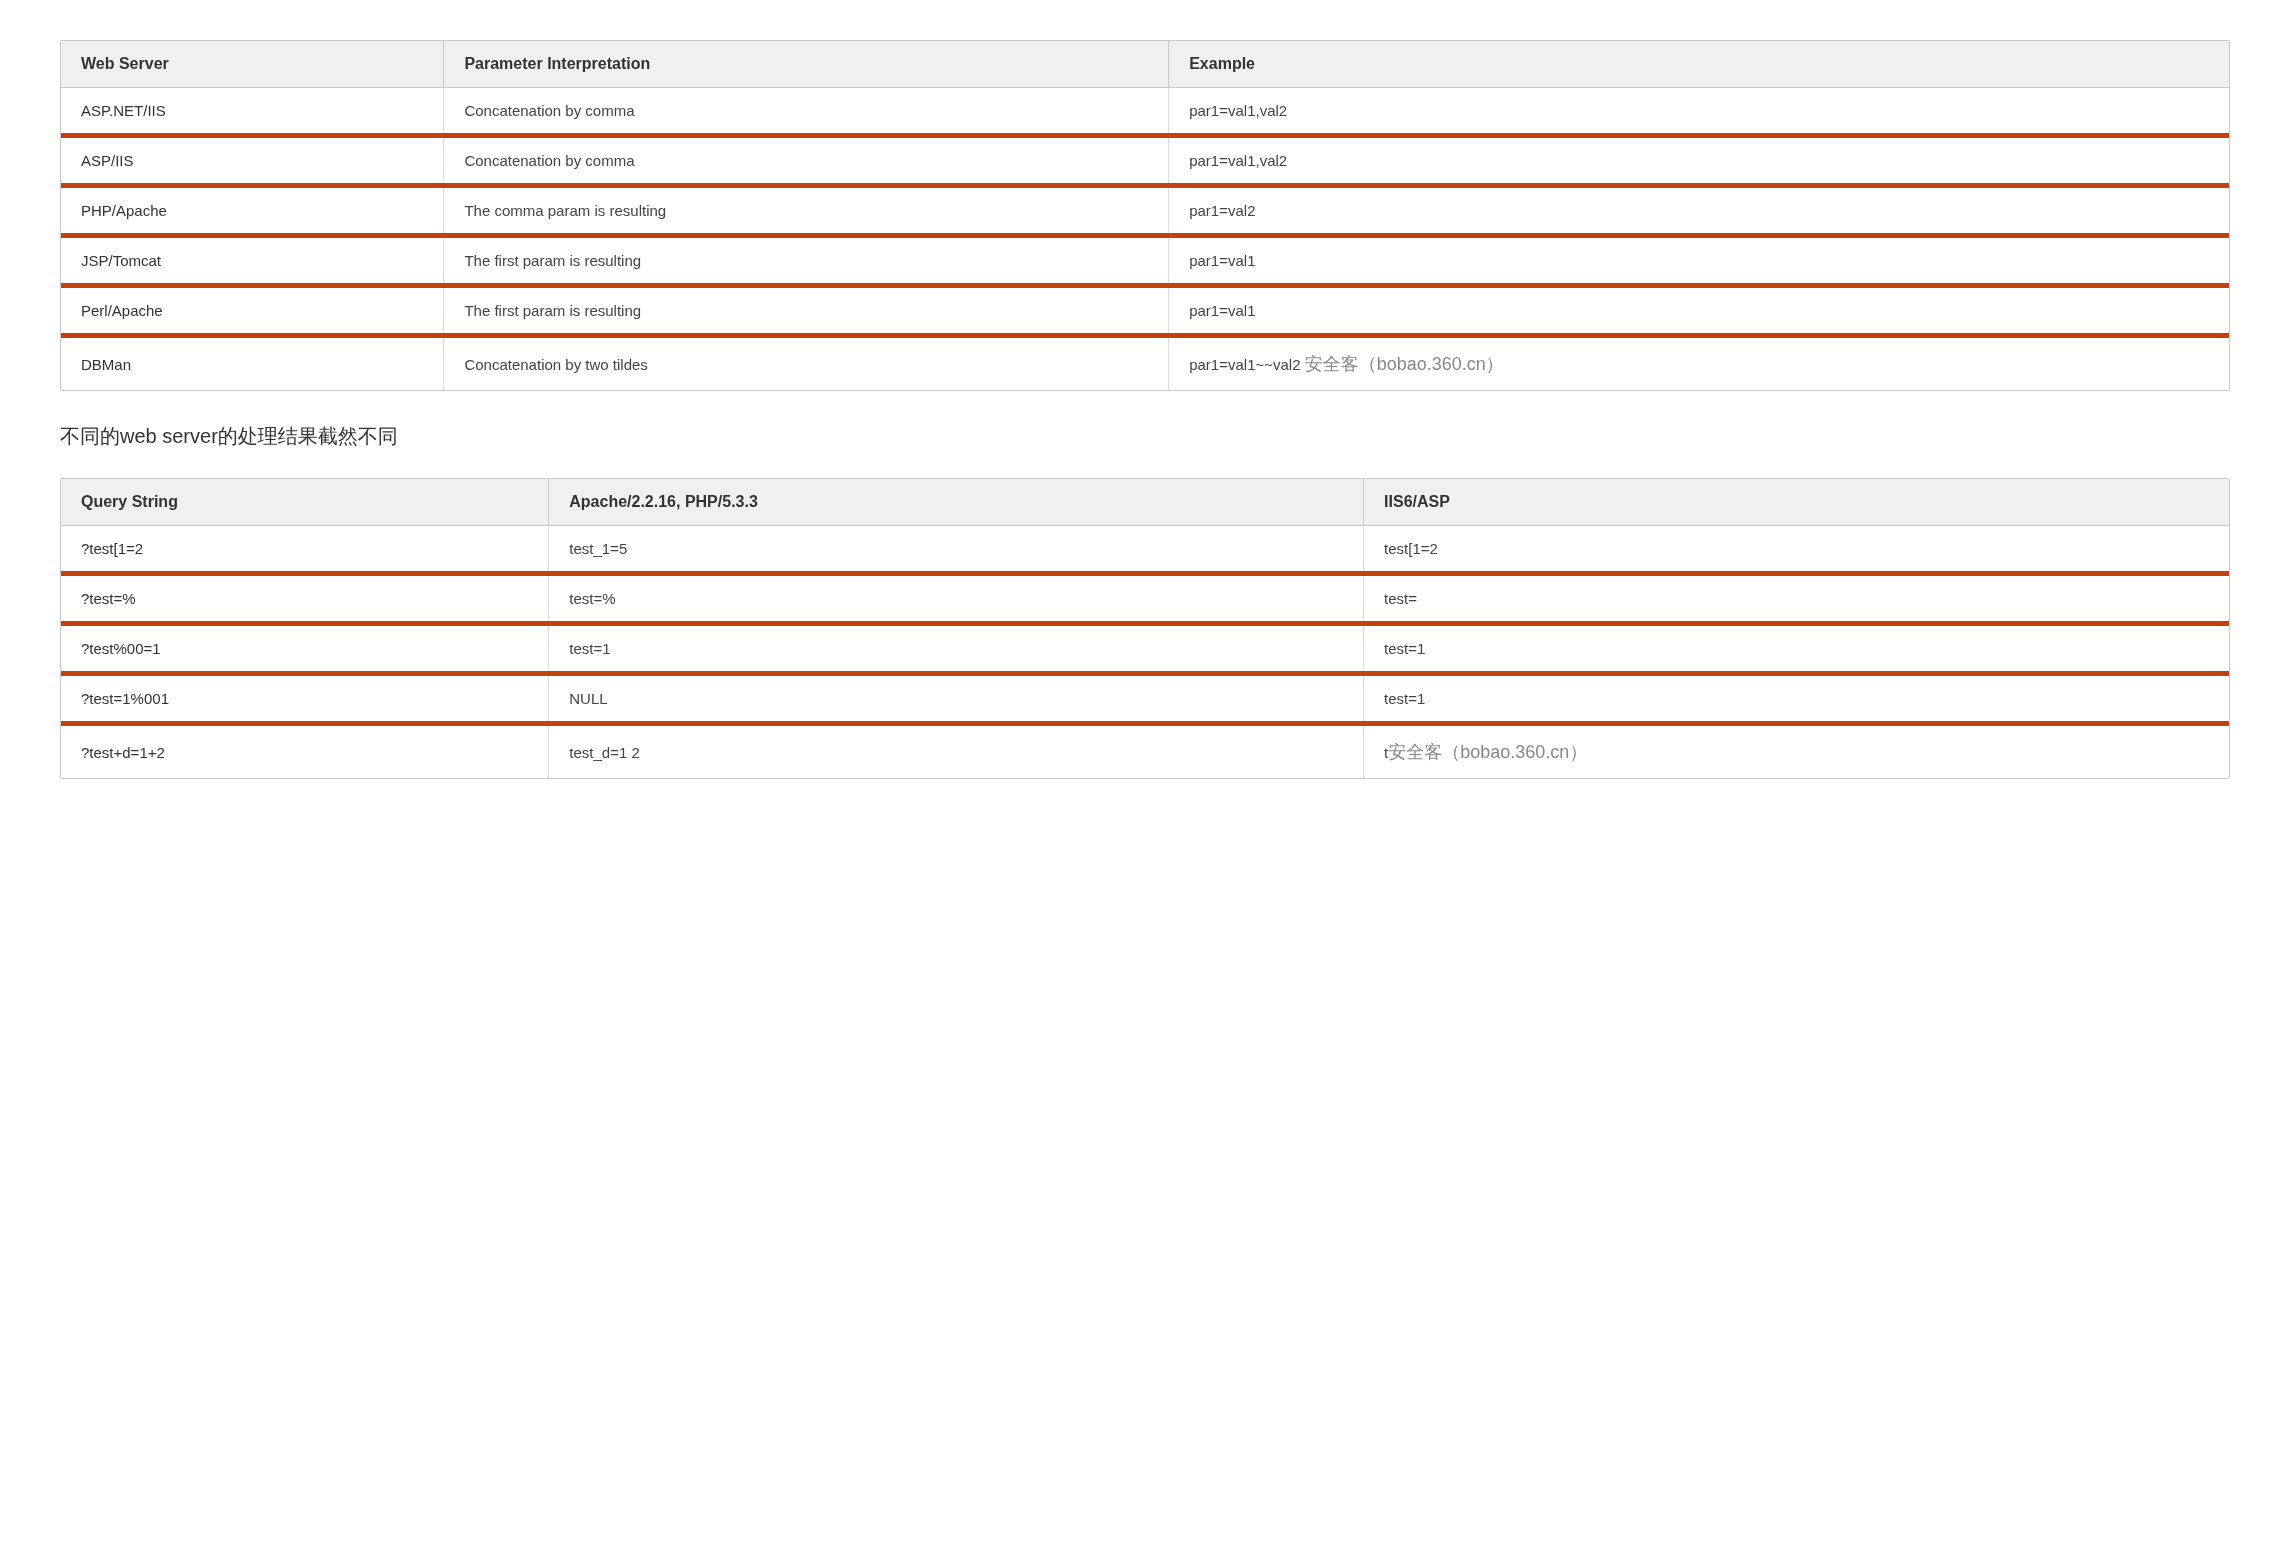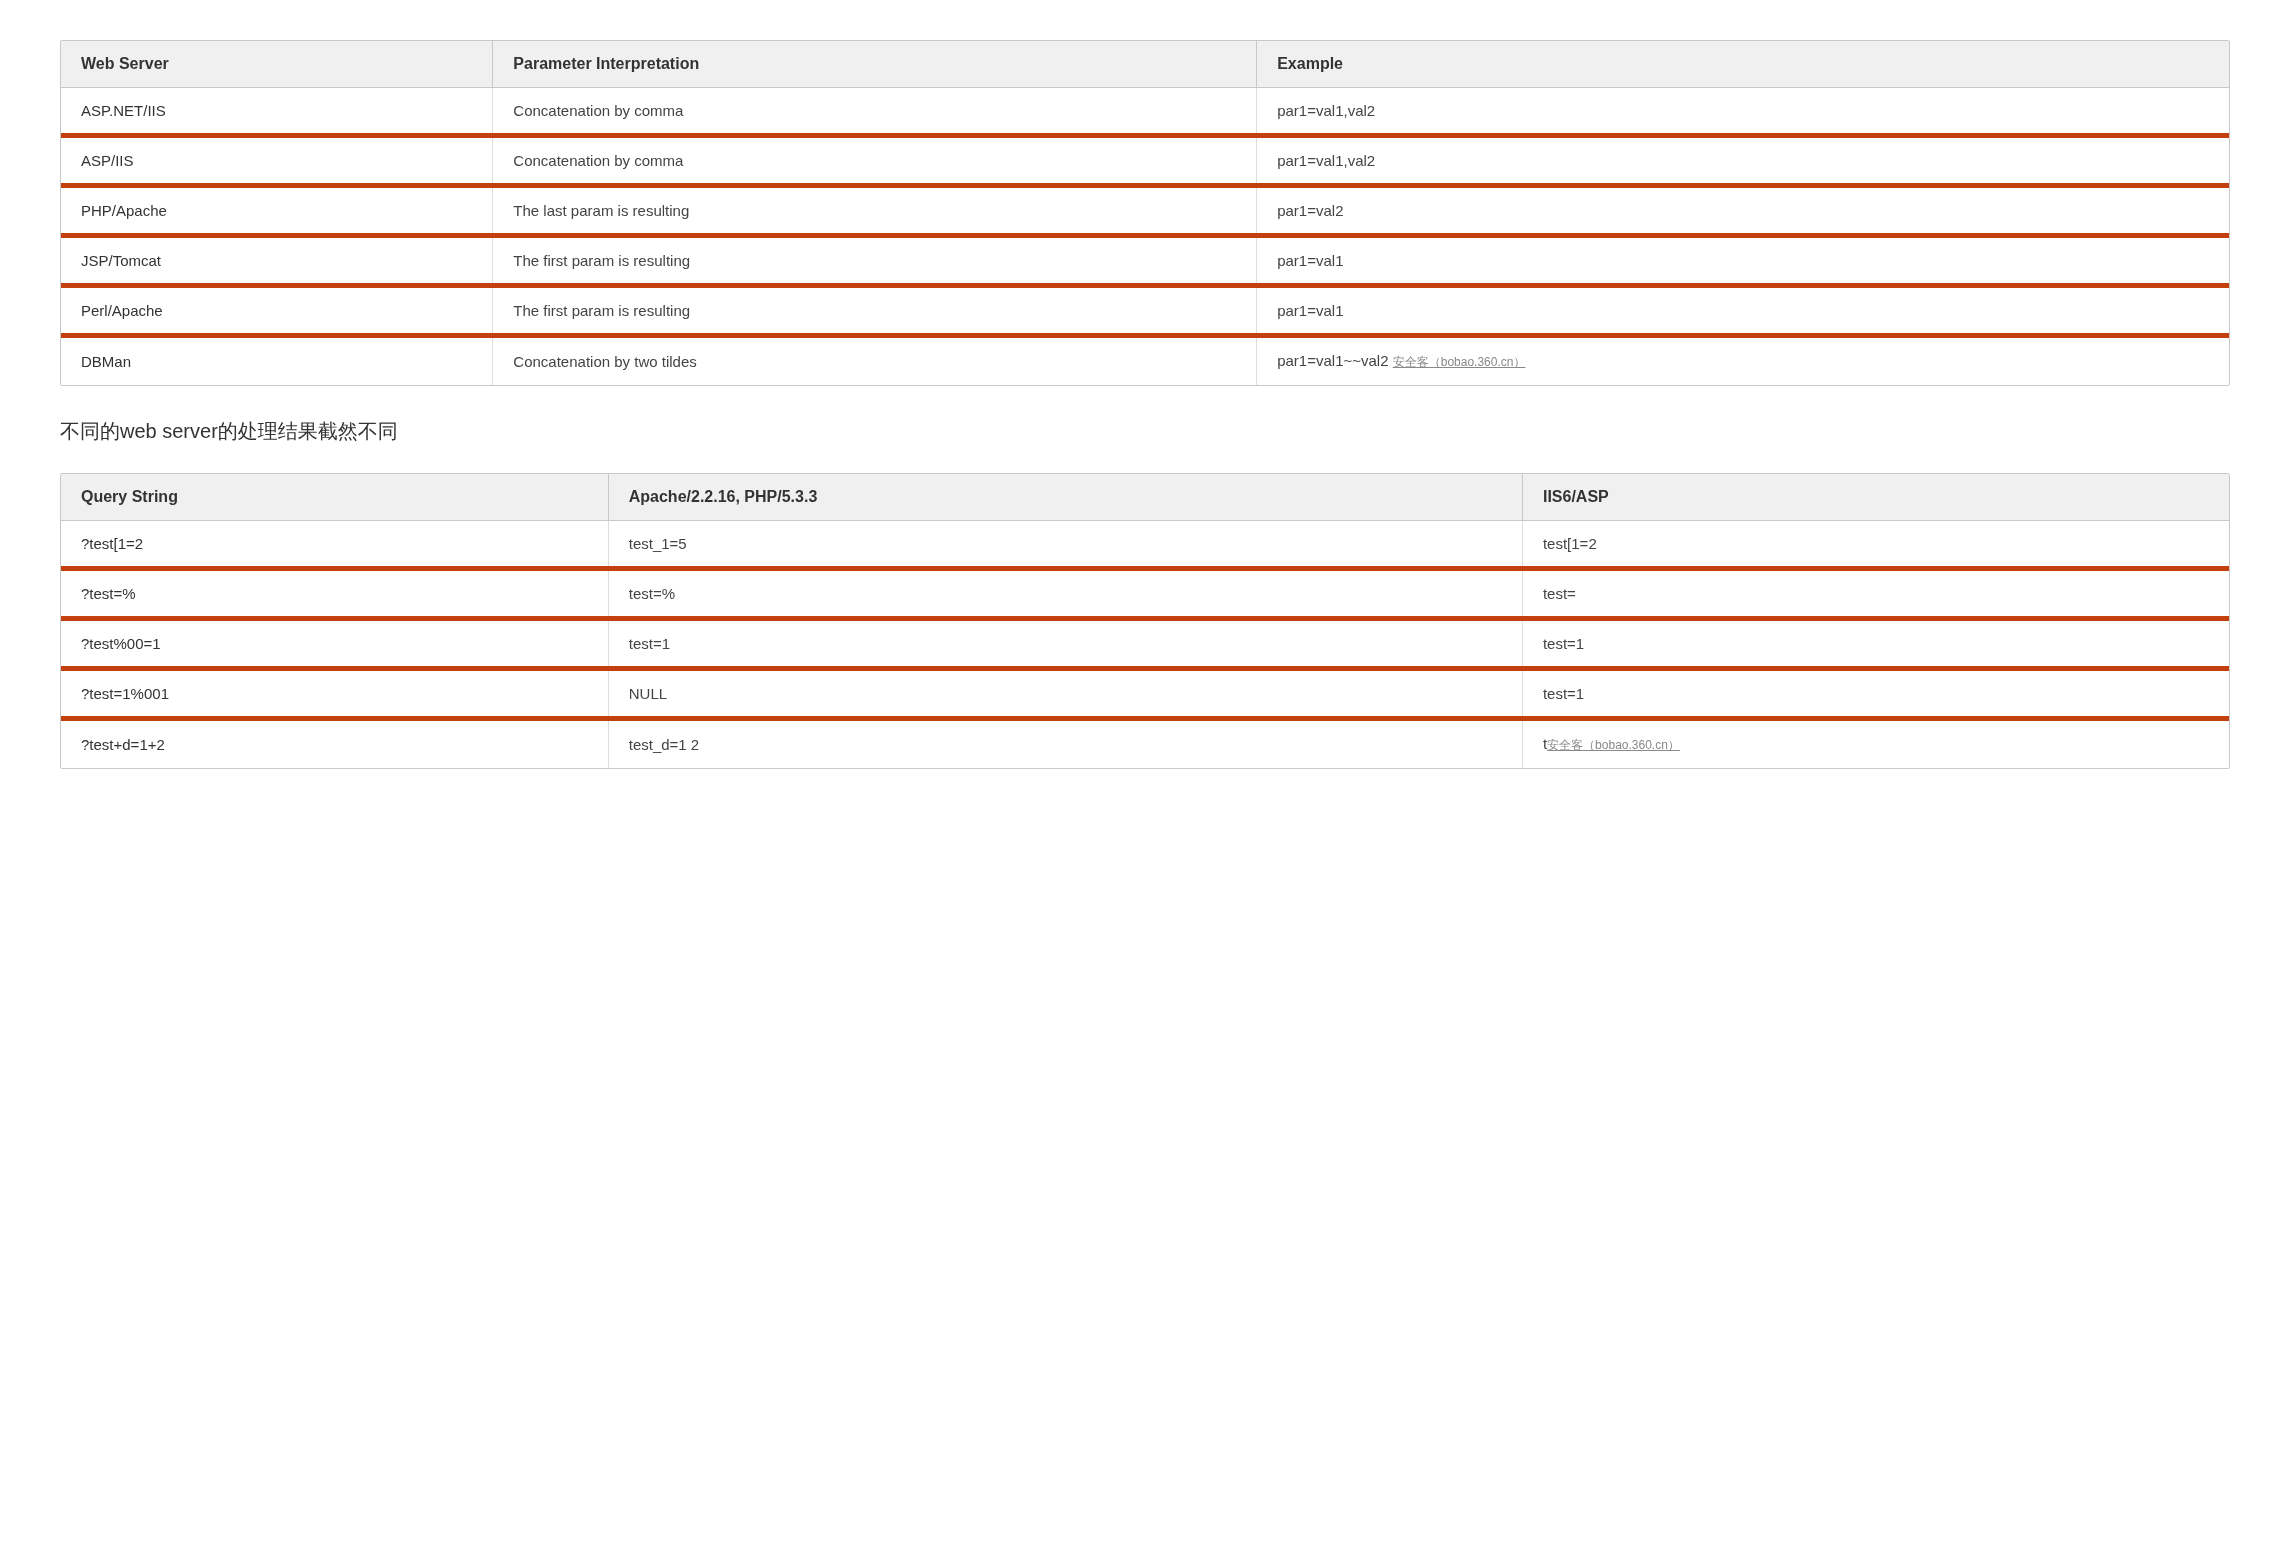--- a/index.html
+++ b/index.html
@@ -75,22 +75,21 @@
 
     .mid-text {
       font-size: 20px;
       color: #333;
       margin-bottom: 28px;
       font-family: Arial, "Microsoft YaHei", sans-serif;
     }
 
     .watermark {
       color: #888;
-      font-size: 12px;
-      text-decoration: underline;
+      font-size: 18px;
     }
   </style>
 </head>
 <body>
 
 <div class="table-container">
   <table>
     <thead>
       <tr>
         <th>Web Server</th>
@@ -104,21 +103,21 @@
           <td>Concatenation by comma</td>
           <td>par1=val1,val2</td>
         </tr>
         <tr>
           <td>ASP/IIS</td>
           <td>Concatenation by comma</td>
           <td>par1=val1,val2</td>
         </tr>
         <tr>
           <td>PHP/Apache</td>
-          <td>The last param is resulting</td>
+          <td>The comma param is resulting</td>
           <td>par1=val2</td>
         </tr>
         <tr>
           <td>JSP/Tomcat</td>
           <td>The first param is resulting</td>
           <td>par1=val1</td>
         </tr>
         <tr>
           <td>Perl/Apache</td>
           <td>The first param is resulting</td>

